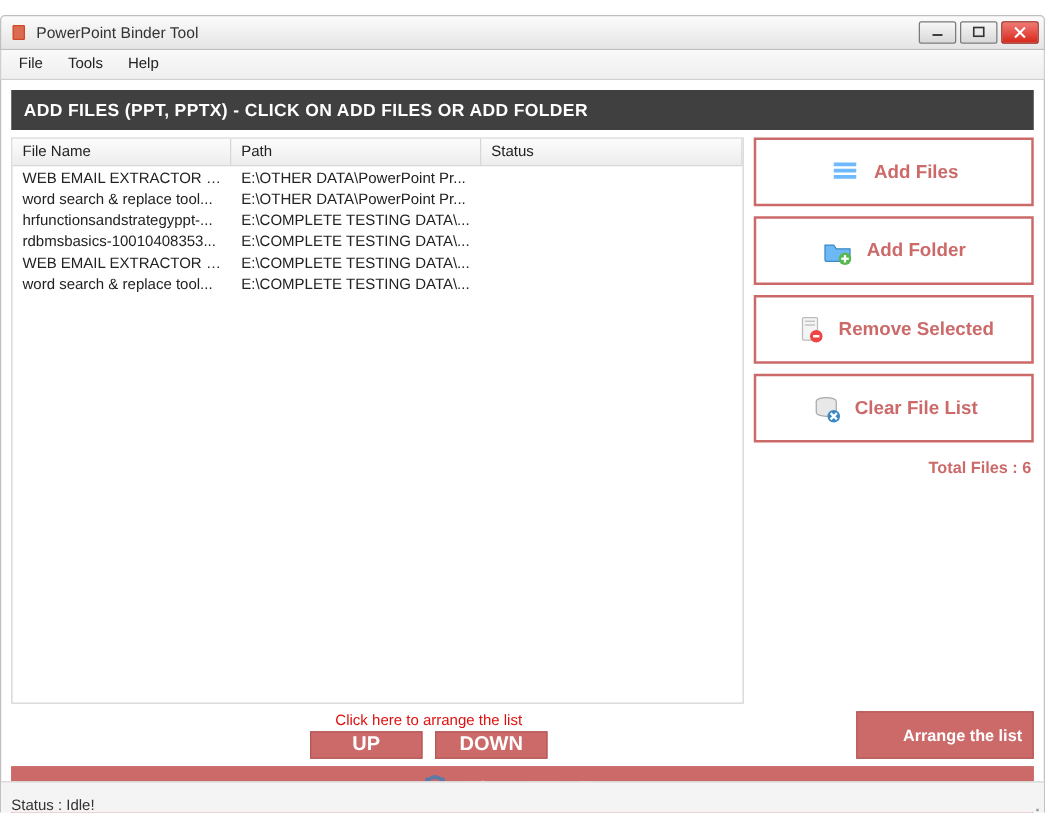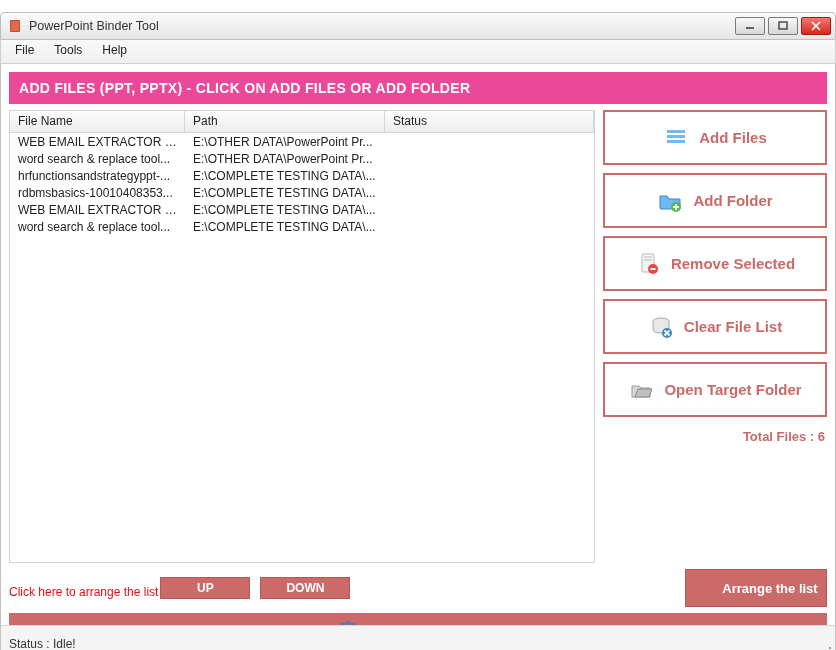--- a/index.html
+++ b/index.html
@@ -20,21 +20,21 @@
   .wbtn.close { background:linear-gradient(#f07a74,#d9271b); border-color:#9c1a12; color:#fff; }
   .wbtn svg { display:block; }
 
   
   .menubar { height:24px; border:1px solid #cfcfcf; border-top:none; background:linear-gradient(#f9f9f9,#efefef); display:flex; align-items:flex-start; padding:0 6px; gap:4px; }
   .menu-item { padding:3px 8px; border-radius:3px; color:#222; cursor:default; }
 
   
   .client { border:1px solid #c1c1c1; border-top:none; height:calc(650px - 28px - 24px); padding:8px; display:flex; flex-direction:column; gap:6px; background:#fff; position:relative; }
 
-  .banner { background:#ec4899; color:#fff; font-weight:bold; font-size:14px; padding:8px 10px; letter-spacing:0.3px; }
+  .banner { background:#404040; color:#fff; font-weight:bold; font-size:14px; padding:8px 10px; letter-spacing:0.3px; }
 
   .mid { display:flex; gap:8px; flex:1; min-height:0; }
 
   
   .table-wrap { flex:1; border:1px solid #d2d2d2; background:#fff; display:flex; flex-direction:column; min-height:0; }
   .thead { display:flex; height:22px; background:linear-gradient(#fcfcfc,#ededed); border-bottom:1px solid #d7d7d7; }
   .th { border-right:1px solid #d7d7d7; padding:3px 8px; color:#222; white-space:nowrap; overflow:hidden; }
   .col-name { width:175px; }
   .col-path { width:200px; }
   .col-status { flex:1; }
@@ -48,25 +48,25 @@
   
   .actions { width:224px; display:flex; flex-direction:column; gap:8px;text-align:right; }
   .act-btn { border:2px solid #cc6a6a; background:#fff; color:#cc6a6a; height:55px;
              display:flex; align-items:center; justify-content:center; gap:10px;
              font-size:15px; font-weight:bold; cursor:default; }
   .act-btn .ico { width:26px; height:26px; display:flex; align-items:center; justify-content:center; }
   .totals { color:#cc6a6a; font-weight:bold; font-size:13px; padding:4px 2px 0 2px; }
 
   
   .bottom1 { display:flex; align-items:center; gap:8px; }
-  .arrange-panel { flex:1; display:flex; flex-direction:row; align-items:flex-end; gap:2px; }
+  .arrange-panel { flex:1; display:flex; flex-direction:column; align-items:center; gap:2px; }
   .arrange-hint { color:#d11; font-size:12px; }
   .updown { display:flex; gap:10px; }
   .ud-btn { width:90px; height:22px; background:#cc6a6a; color:#fff; border:1px solid #b35757;
-            display:flex; align-items:center; justify-content:center; font-size:12px; font-weight:bold; cursor:default; }
+            display:flex; align-items:center; justify-content:center; font-size:16px; font-weight:bold; cursor:default; }
   .arrange-btn { width:142px; height:38px; background:#cc6a6a; color:#fff; border:1px solid #b35757;
                  display:flex; align-items:center; justify-content:center; font-size:13px; font-weight:bold; cursor:default;padding-left:28px; }
 
   .start-bar { height:40px; background:#cc6a6a; color:#fff; display:flex; align-items:center; justify-content:center; gap:10px;
                border:2px solid #cc6a6a; font-size:20px; font-weight:bold; }
 
   .statusbar { position:absolute; left:0; right:0; bottom:0; height:36px; background:#f4f4f4; border-top:1px solid #d6d6d6; display:flex; align-items:center; padding:0 8px; color:#333; font-size:12px; }
   .grip { position:absolute; right:2px; bottom:2px; width:14px; height:14px; }
 
   svg { overflow:visible; }
@@ -198,29 +198,20 @@
             <ellipse cx="13" cy="7" rx="8" ry="3" fill="#e8e8e8" stroke="#aaa"></ellipse>
             <path d="M5 7 v9 a8 3 0 0 0 16 0 V7" fill="#e8e8e8" stroke="#aaa"></path>
             <circle cx="19" cy="19" r="5" fill="#3a87c4"></circle>
             <line x1="16.5" y1="16.5" x2="21.5" y2="21.5" stroke="#fff" stroke-width="1.8"></line>
             <line x1="21.5" y1="16.5" x2="16.5" y2="21.5" stroke="#fff" stroke-width="1.8"></line>
           </svg>
         </span>
         <span>Clear File List</span>
       </div>
 
-      <div class="act-btn">
-        <span class="ico">
-          <svg width="26" height="26" viewBox="0 0 26 26">
-            <path d="M4 9 h7 l2 2 h9 v9 H4 Z" fill="#d7d7d7" stroke="#999"></path>
-            <path d="M7 20 L10 12 h14 l-3 8 Z" fill="#bfbfbf" stroke="#888"></path>
-          </svg>
-        </span>
-        <span>Open Target Folder</span>
-      </div>
 
       <div class="totals">Total Files : 6</div>
     </div>
   </div>
 
   <div class="bottom1">
     <div class="arrange-panel">
       <div class="arrange-hint">Click here to arrange the list</div>
       <div class="updown">
         <div class="ud-btn">UP</div>

